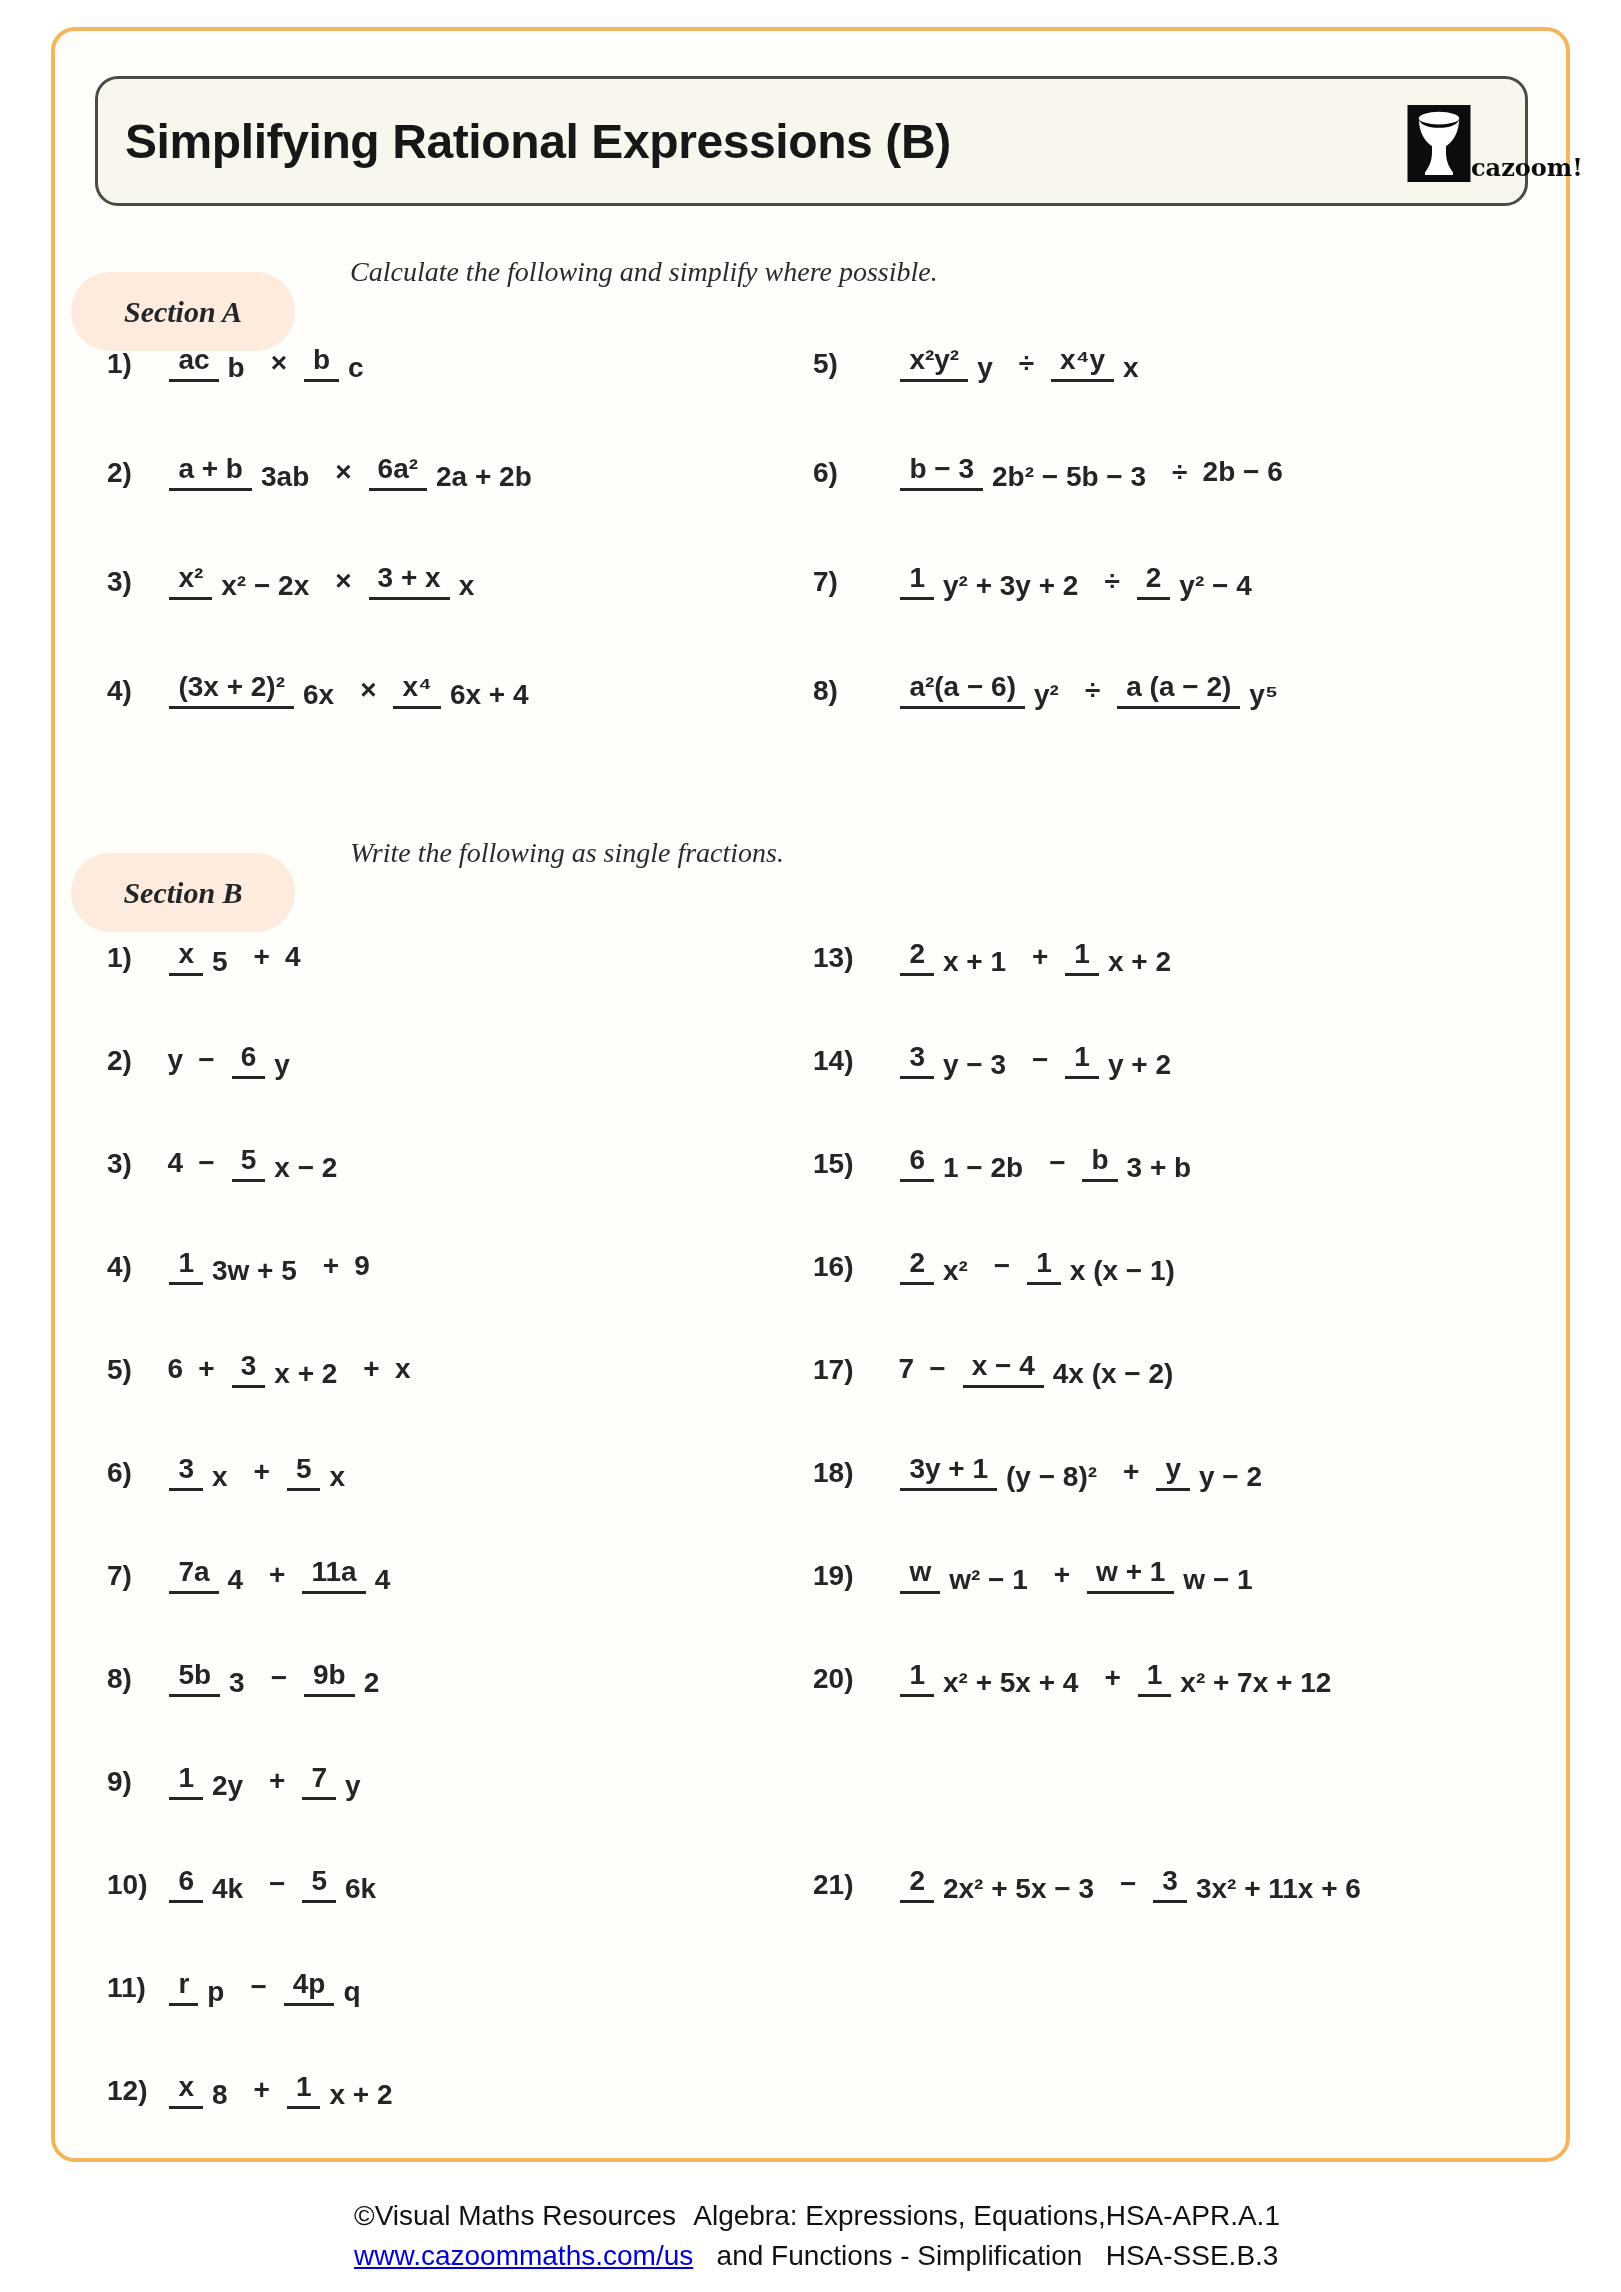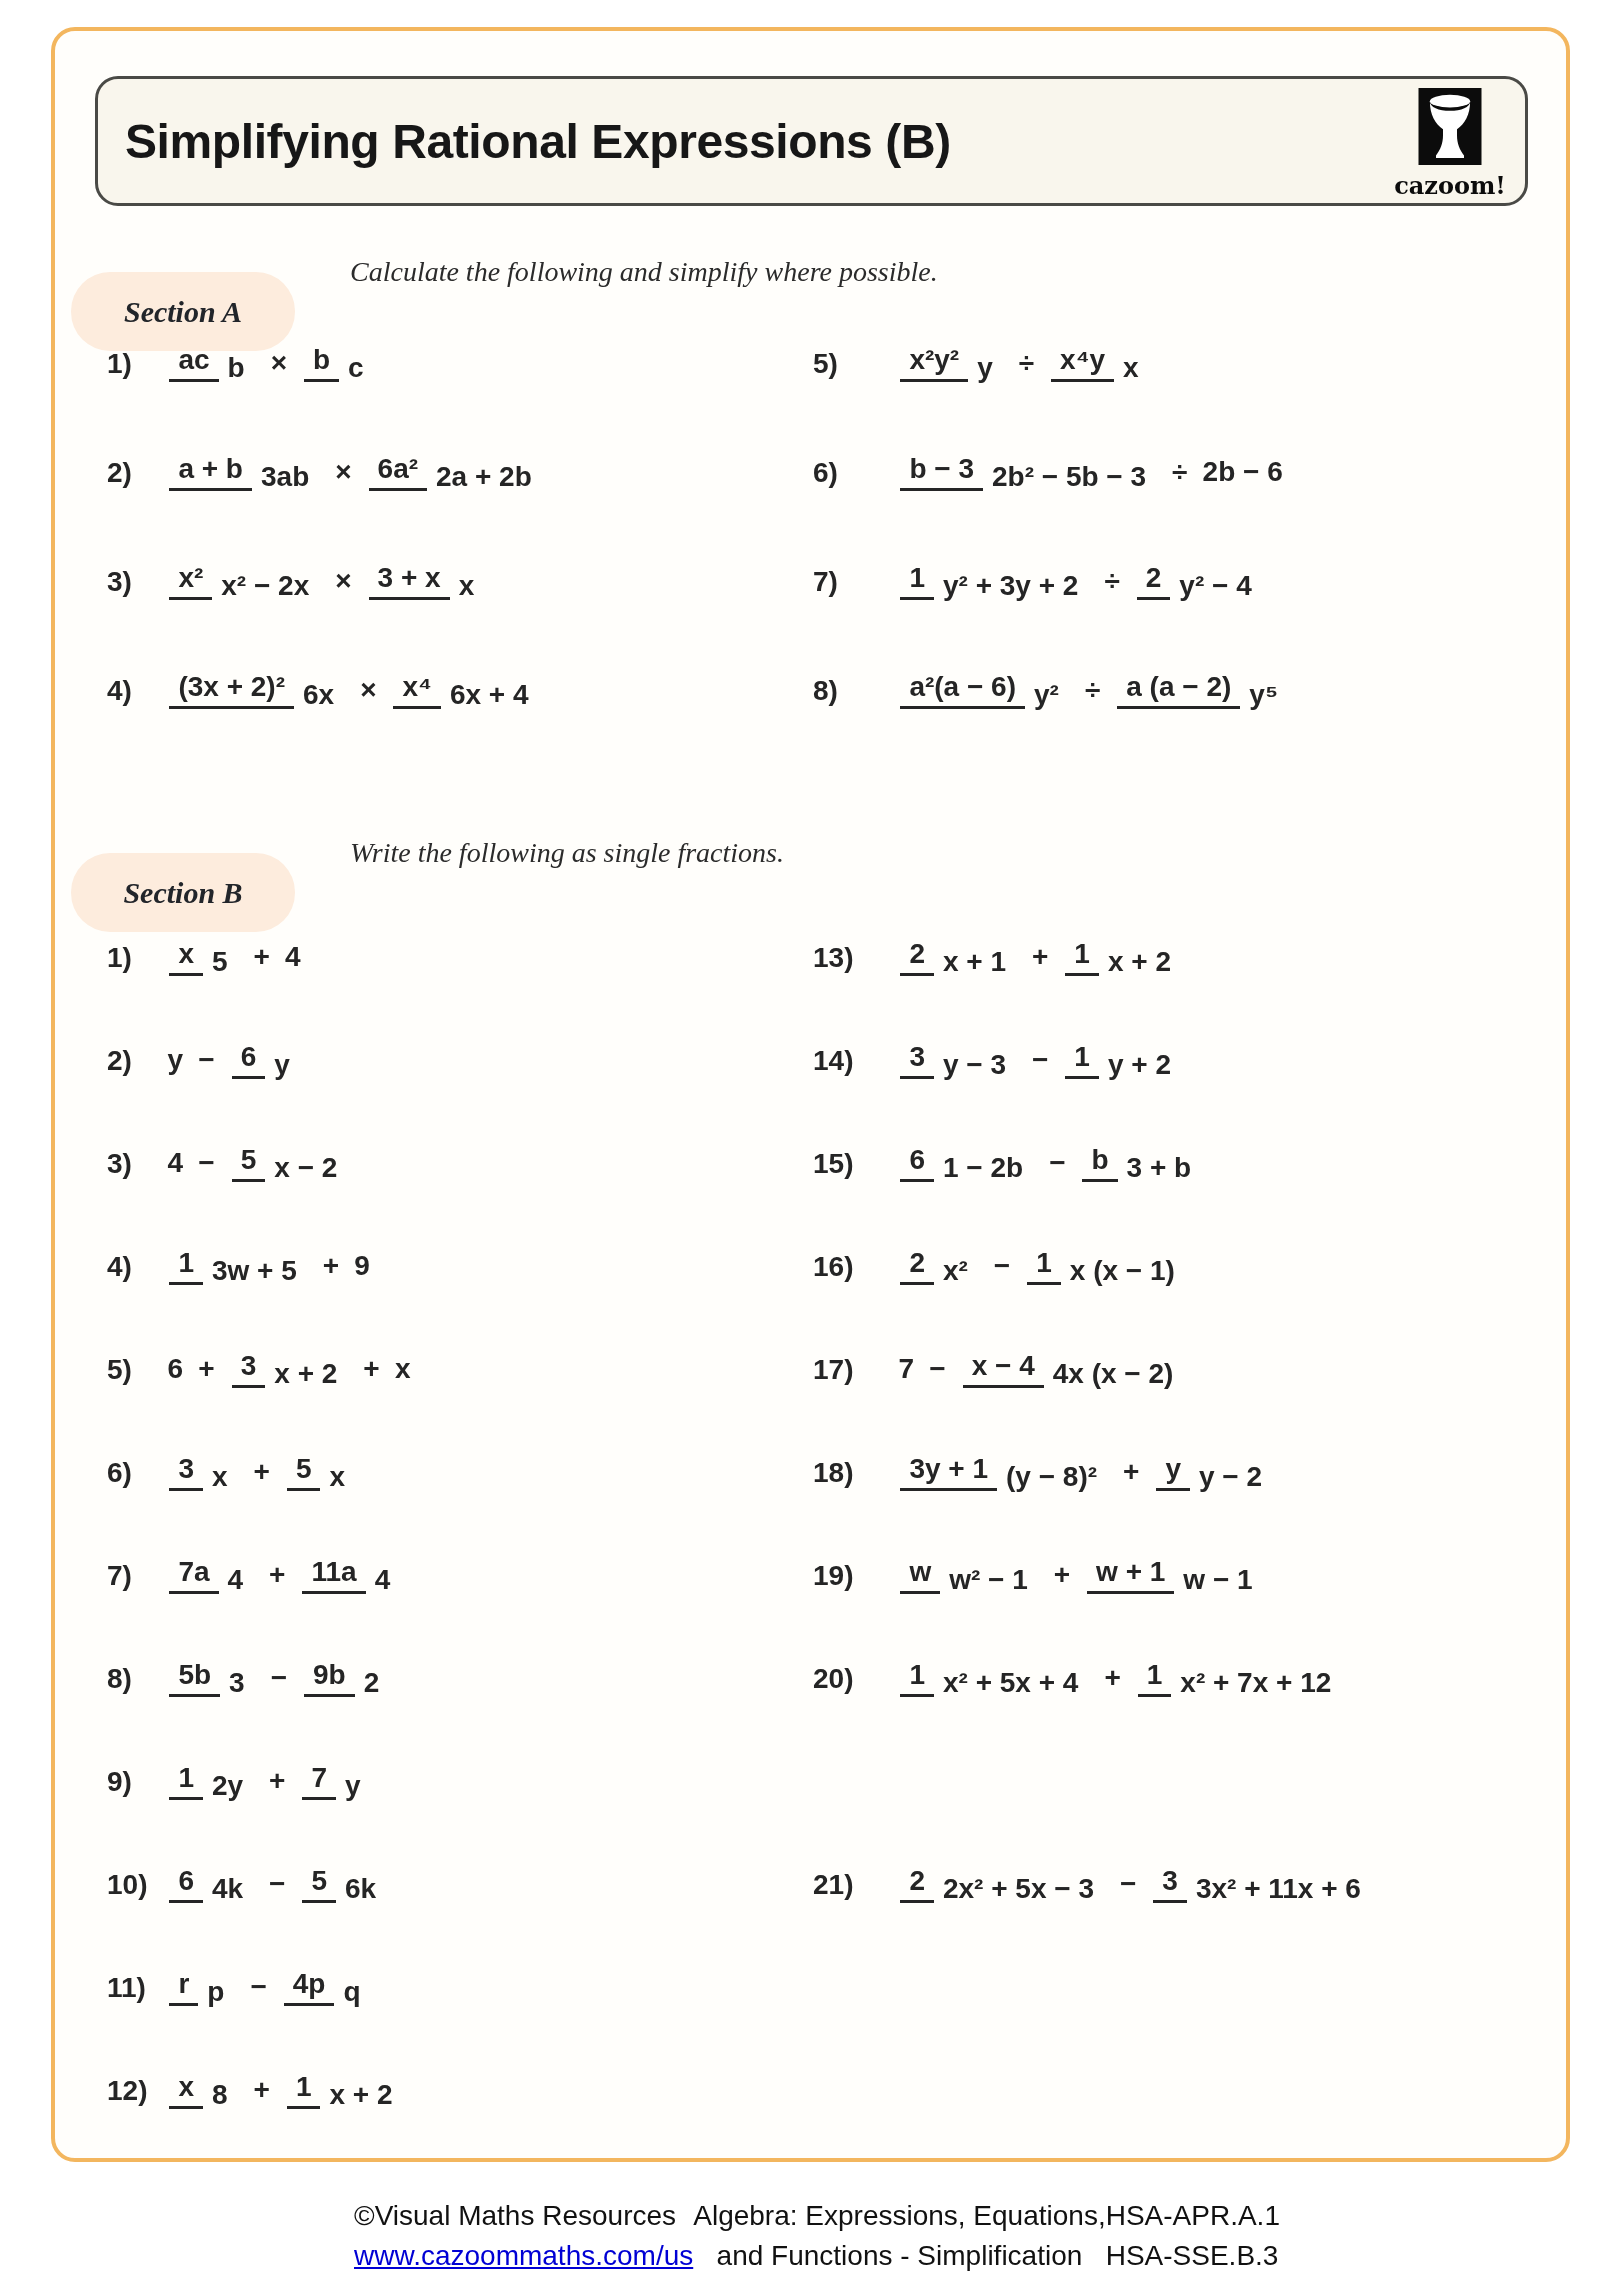--- a/index.html
+++ b/index.html
@@ -14,21 +14,21 @@
   
   .title-box{
     position:absolute;left:40px;top:45px;width:1433px;height:130px;
     border:3.6px solid #4a4a46;border-radius:23px;background:#f9f6ed;
     display:flex;align-items:center;justify-content:space-between;
     padding:0 32px 0 27px;box-sizing:border-box;
   }
   .title-box h1{
     margin:0;font-size:48px;font-weight:bold;color:#171717;letter-spacing:-0.4px;
   }
-  .logo{display:flex;flex-direction:column;align-items:center;width:86px;margin-top:5.4px;gap:6px;}
+  .logo{display:flex;flex-direction:row;align-items:flex-end;width:86px;margin-top:5.4px;}
   .logo-square{width:64px;height:77px;line-height:0;}
   .logo-text{
     font-family:"DejaVu Serif","Liberation Serif",serif;font-weight:bold;
     font-size:24px;color:#0c0c0c;margin-top:0px;
   }
   
   .section-label{
     position:absolute;left:16px;width:224px;height:79px;border-radius:39px;
     background:#fdecdd;display:flex;align-items:center;justify-content:center;
     font-family:"Liberation Serif","DejaVu Serif",serif;

